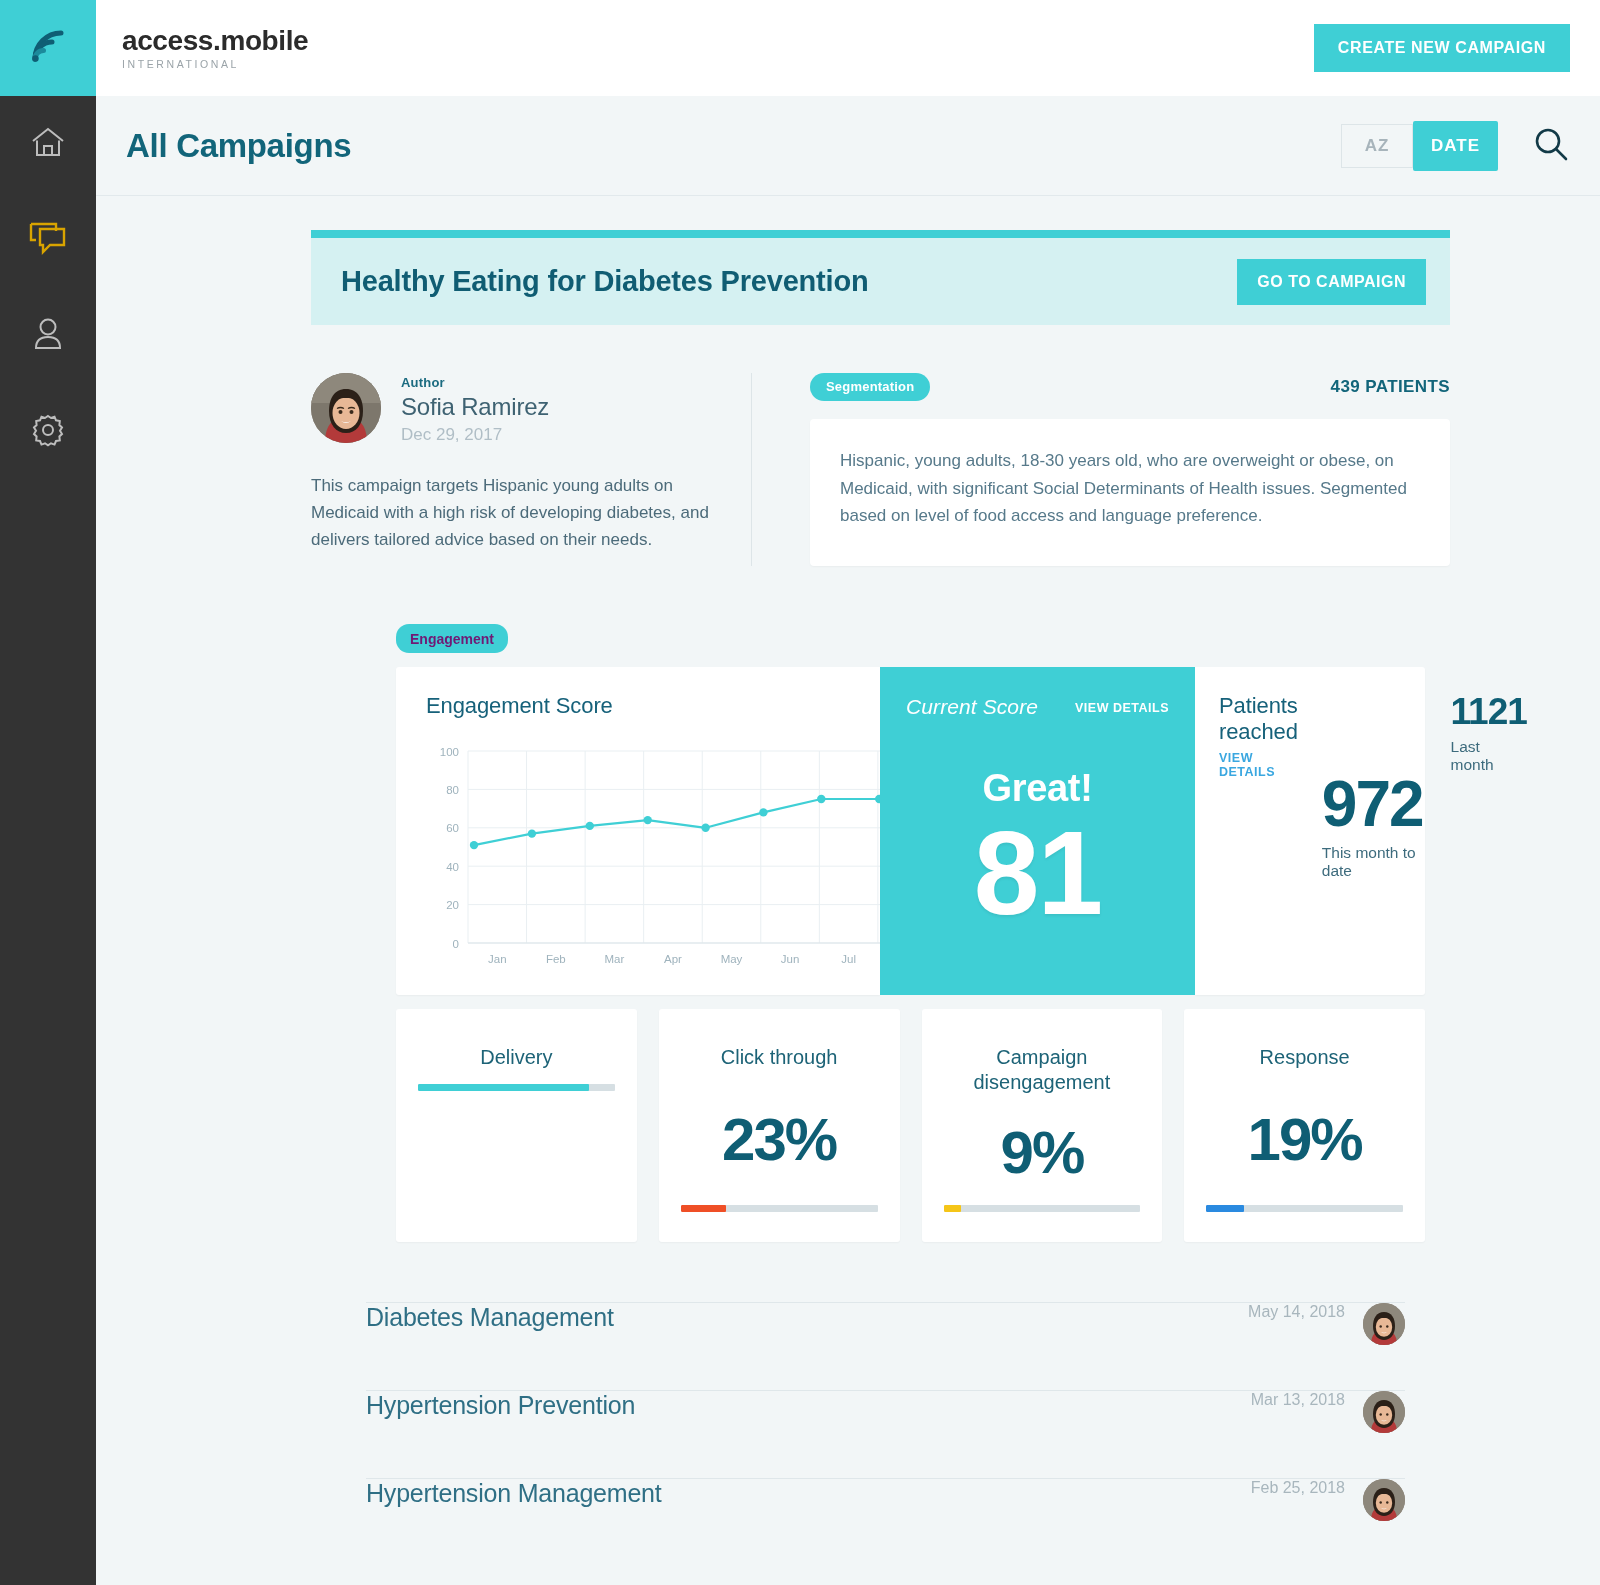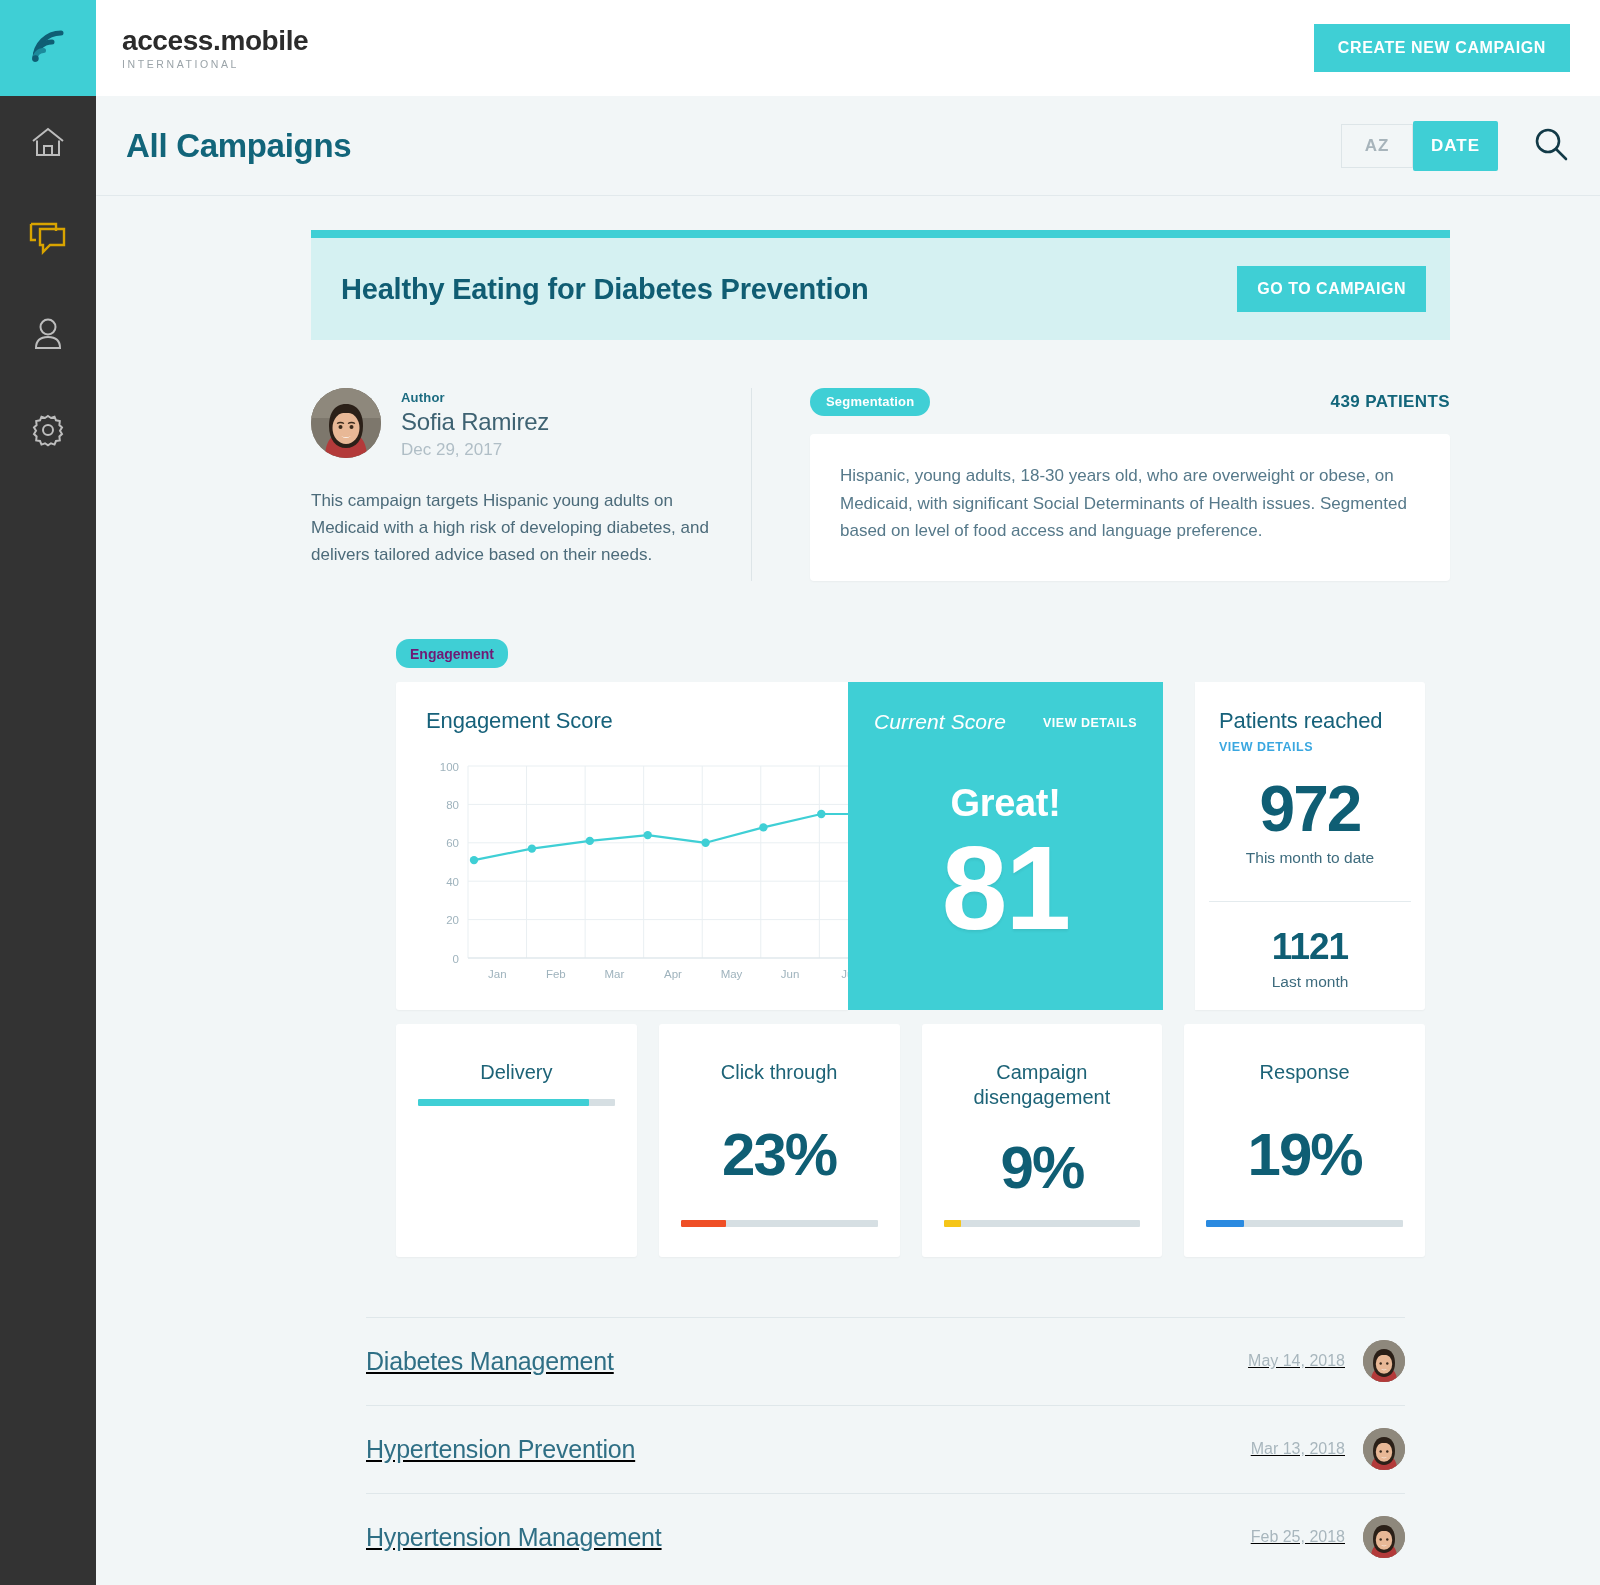--- a/index.html
+++ b/index.html
@@ -64,21 +64,21 @@
   .search-btn { margin-left: 34px; cursor: pointer; display: flex; align-items: center; }
 
   
   .content { flex: 1; overflow: hidden; padding: 0 30px; }
   .inner { max-width: 1540px; margin: 0 auto; }
 
   
   .banner-wrap { margin-top: 34px; margin-left: 185px; margin-right: 120px; }
   .banner-top { height: 8px; background: #3fcfd5; }
   .banner {
-    background: #d5f1f2; height: 102px; display: flex; align-items: center;
+    background: #d5f1f2; height: 87px; display: flex; align-items: center;
     padding: 0 24px 0 30px;
   }
   .banner-title { font-size: 29px; font-weight: bold; color: #105d73; letter-spacing: -0.2px; }
   .banner-spacer { flex: 1; }
   .btn-goto {
     background: #3fcfd5; color: #fff; border: none; font-family: inherit;
     font-size: 16px; font-weight: bold; letter-spacing: 0.5px;
     padding: 14px 20px; cursor: pointer;
   }
 
@@ -137,21 +137,21 @@
   .score-head-spacer { flex: 1; }
   .view-details-w { font-size: 12.5px; font-weight: bold; letter-spacing: 0.5px; color: #fff; cursor: pointer; padding-top: 6px; }
   .score-word { text-align: center; font-size: 38px; font-weight: bold; margin-top: 48px; letter-spacing: -0.3px; }
   .score-num {
     text-align: center; font-size: 118px; font-weight: bold; line-height: 1.0;
     margin-top: 4px; letter-spacing: -2px; text-shadow: 0 2px 3px rgba(0,0,0,0.07);
   }
 
   .reach-card {
     width: 230px; flex: 0 0 230px; background: #fff; border-radius: 0 3px 3px 0;
-    display: flex; flex-direction: column; box-shadow: 0 1px 2px rgba(0,0,0,0.04); margin-left: 32px;
+    display: flex; flex-direction: row; box-shadow: 0 1px 2px rgba(0,0,0,0.04);
   }
   .reach-top { padding: 26px 24px 0; }
   .reach-title { font-size: 22px; color: #16617a; letter-spacing: -0.1px; }
   .view-details-b { font-size: 12.5px; font-weight: bold; color: #3aa7e0; letter-spacing: 0.5px; margin-top: 6px; cursor: pointer; }
   .reach-mid { flex: 1; display: flex; flex-direction: column; justify-content: center; align-items: center; padding-bottom: 10px; }
   .reach-big { font-size: 64px; font-weight: bold; color: #0f5e74; letter-spacing: -2px; line-height: 1; }
   .reach-cap { font-size: 15.5px; color: #3d6b7d; margin-top: 8px; }
   .reach-sep { height: 1px; background: #e4ebee; margin: 0 14px; }
   .reach-bot { padding: 26px 0 19px; display: flex; flex-direction: column; align-items: center; }
   .reach-med { font-size: 37px; font-weight: bold; color: #0f5e74; letter-spacing: -1px; line-height: 1; }
@@ -164,22 +164,22 @@
     box-shadow: 0 1px 2px rgba(0,0,0,0.04); min-height: 233px;
   }
   .metric-label { font-size: 20px; color: #1d6377; text-align: center; line-height: 1.28; }
   .metric-value { font-size: 60px; font-weight: bold; color: #0f5e74; letter-spacing: -2px; margin-top: 18px; flex: 1; display: flex; align-items: center; }
   .bar-track { width: 100%; height: 7px; background: #d6dfe3; border-radius: 1px; margin-top: 14px; overflow: hidden; }
   .bar-fill { height: 7px; border-radius: 1px; }
 
   
   .camp-list { margin-left: 240px; margin-right: 165px; margin-top: 60px; }
   .camp-row {
-    display: flex; align-items: center; border-top: 1px solid #dfe7ea;
-    height: 88px; cursor: pointer; text-decoration: underline;
+    display: flex; align-items: flex-start; border-top: 1px solid #dfe7ea;
+    height: 88px; cursor: pointer;
   }
   .camp-name { font-size: 25px; color: #2f6f85; letter-spacing: -0.2px; }
   .camp-spacer { flex: 1; }
   .camp-date { font-size: 16px; color: #a8b6bd; margin-right: 18px; }
   .avatar-sm { width: 42px; height: 42px; border-radius: 50%; overflow: hidden; background: #8a8176; }
   .face { width: 100%; height: 100%; display: block; }
 </style>
 </head>
 <body>
 

